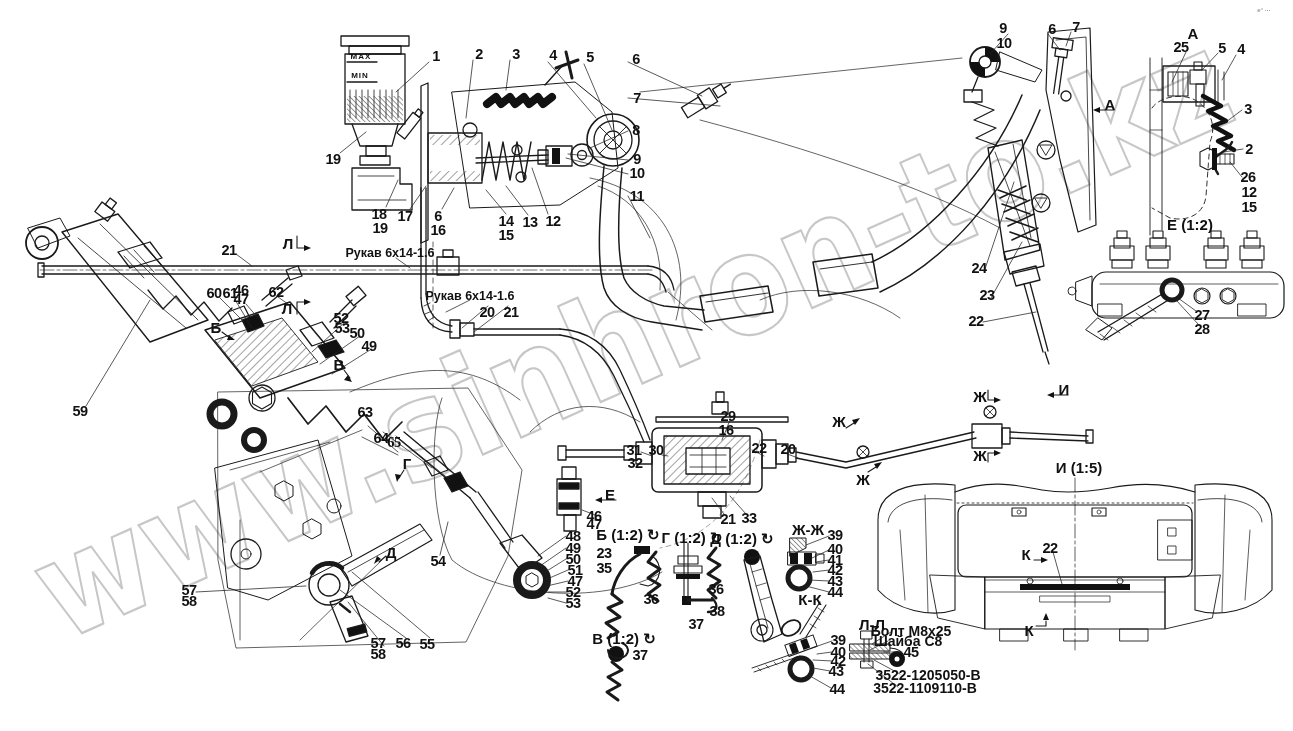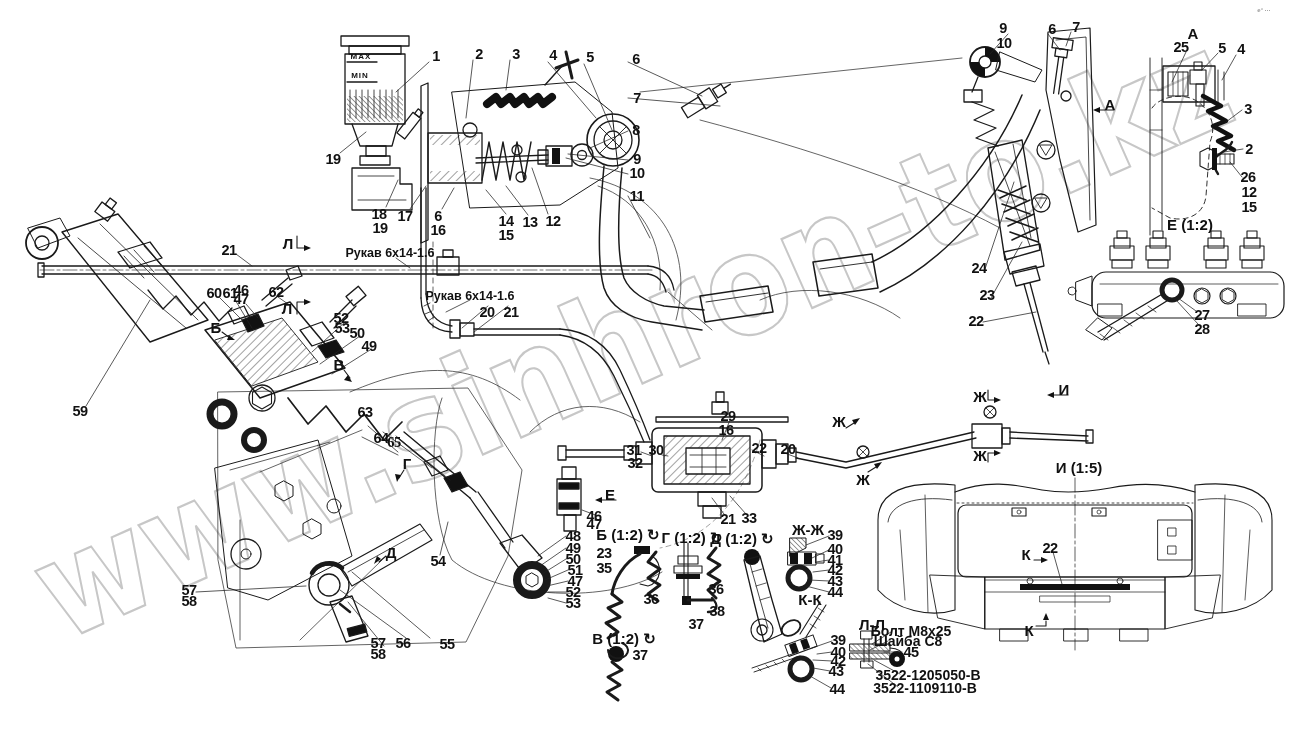--- a/index.html
+++ b/index.html
@@ -539,21 +539,21 @@
       <span class="a co" style="left: 573px; top: 559px;">50</span>
       <span class="a co" style="left: 575px; top: 570px;">51</span>
       <span class="a co" style="left: 575px; top: 581px;">47</span>
       <span class="a co" style="left: 573px; top: 592px;">52</span>
       <span class="a co" style="left: 573px; top: 603px;">53</span>
       <span class="a co" style="left: 189px; top: 590px;">57</span>
       <span class="a co" style="left: 189px; top: 601px;">58</span>
       <span class="a co" style="left: 378px; top: 643px;">57</span>
       <span class="a co" style="left: 378px; top: 654px;">58</span>
       <span class="a co" style="left: 403px; top: 643px;">56</span>
-      <span class="a co" style="left: 427px; top: 644px; margin-left: 20px;">55</span>
+      <span class="a co" style="left: 427px; top: 644px;">55</span>
       <span class="a co" style="left: 728px; top: 416px;">29</span>
       <span class="a co" style="left: 726px; top: 430px;">16</span>
       <span class="a co" style="left: 634px; top: 450px;">31</span>
       <span class="a co" style="left: 635px; top: 463px;">32</span>
       <span class="a co" style="left: 656px; top: 450px;">30</span>
       <span class="a co" style="left: 759px; top: 448px;">22</span>
       <span class="a co" style="left: 788px; top: 449px;">20</span>
       <span class="a co" style="left: 594px; top: 516px;">46</span>
       <span class="a co" style="left: 594px; top: 524px;">47</span>
       <span class="a co" style="left: 728px; top: 519px;">21</span>

